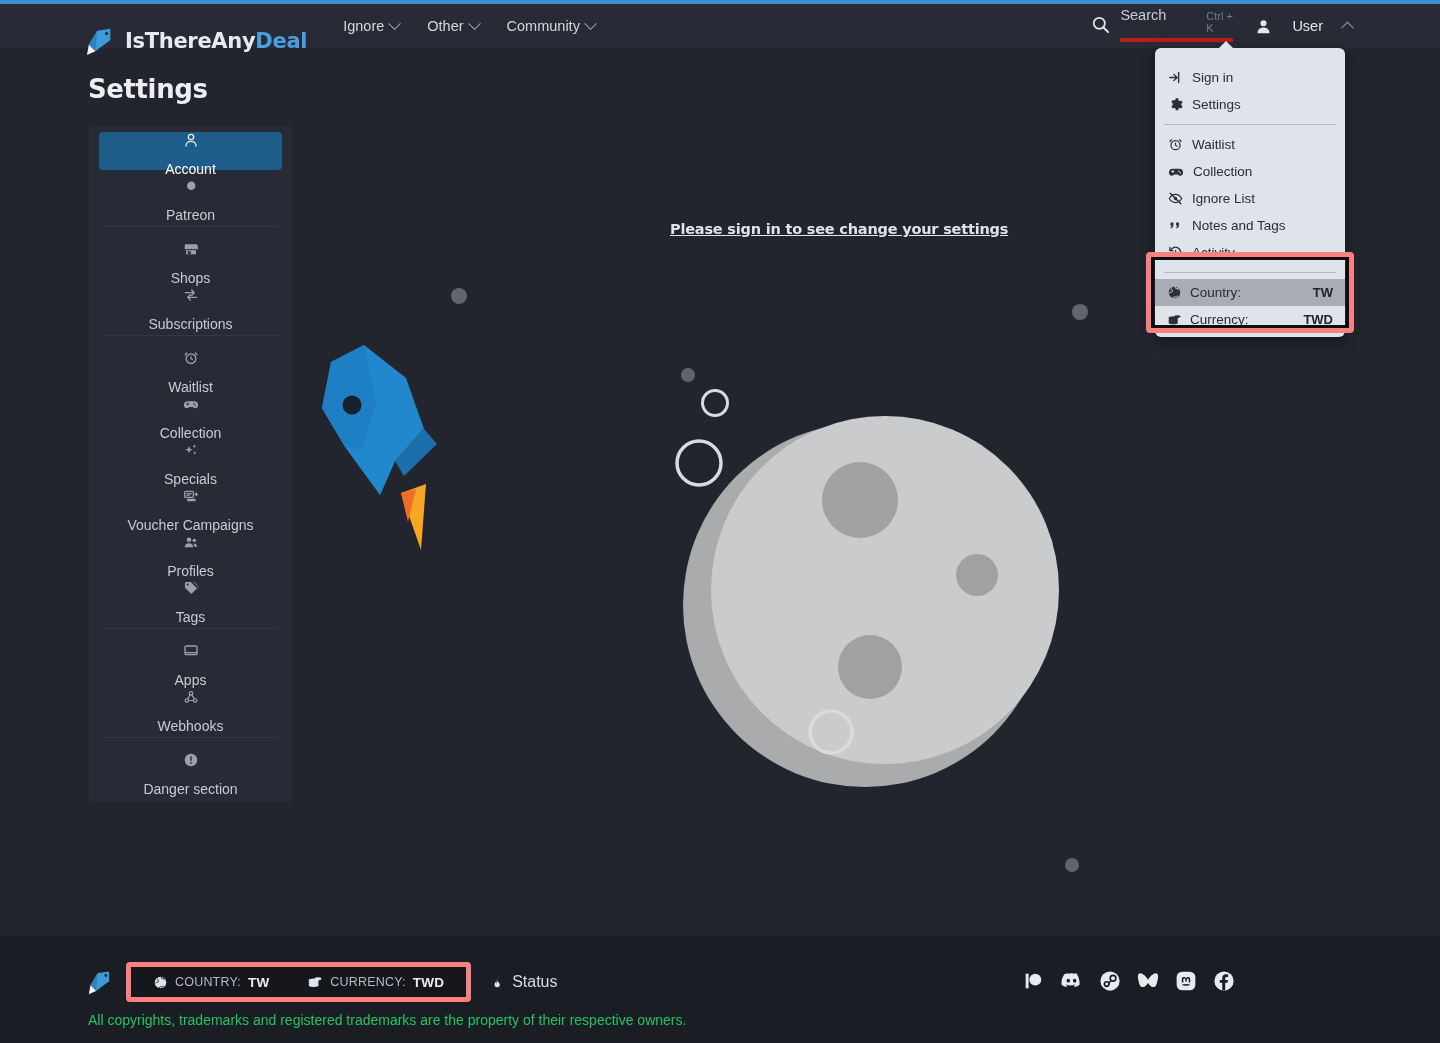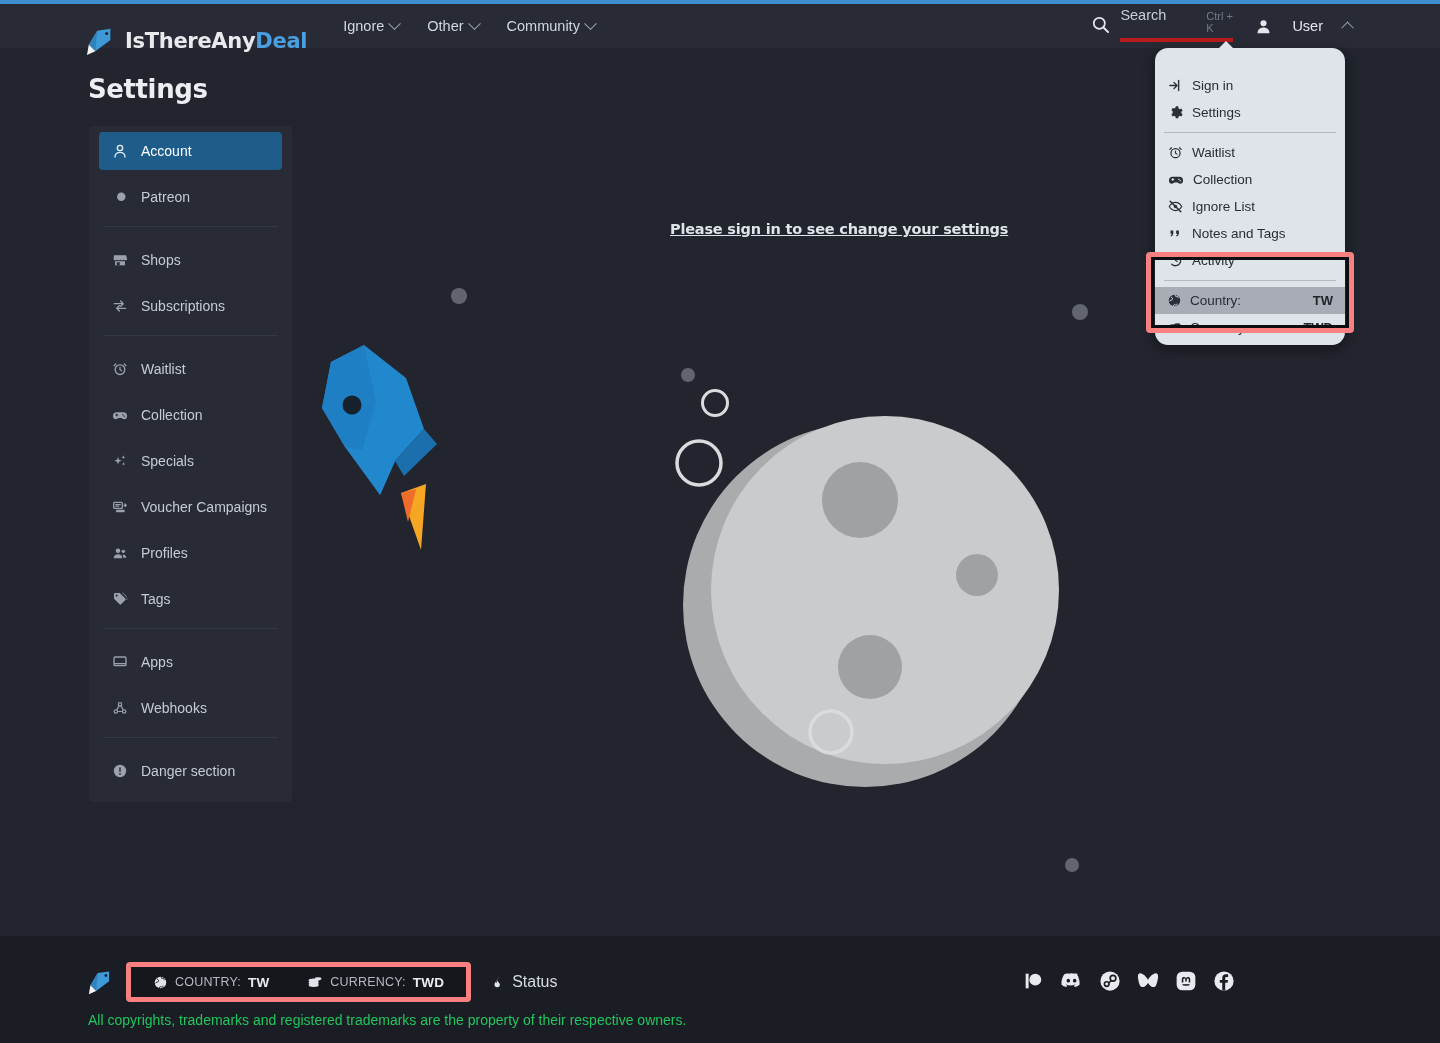--- a/index.html
+++ b/index.html
@@ -58,23 +58,23 @@
     display: flex; align-items: baseline; gap: 40px;
     border-bottom: 4px solid #b91c1c; width: 113px; padding-bottom: 4px;
   }
   .search-label { color: #c9ced6; font-size: 14.5px; }
   .search-kbd { color: #737a87; font-size: 11px; }
   .user-menu { display:flex; align-items:center; gap: 20px; color:#e3e6eb; font-size:14.5px; cursor:pointer; }
 
   
   .dropdown {
     position: absolute; top: 48px; left: 1155px; width: 190px;
-    background: #dfe3ea; border-radius: 13px;
+    background: #dfe3ea; border-radius: 6px;
     box-shadow: 0 4px 14px rgba(0,0,0,.45);
-    padding: 24px 0 4px 0;
+    padding: 16px 0 4px 0;
     z-index: 30;
   }
   .dropdown:before {
     content: ""; position: absolute; top: -7px; left: 63px;
     border-left: 8px solid transparent; border-right: 8px solid transparent;
     border-bottom: 8px solid #dfe3ea;
   }
   .dd-item {
     display: flex; align-items: center; gap: 9px;
     padding: 5px 13px; font-size: 13.5px; color: #282c34; cursor: pointer;
@@ -105,21 +105,21 @@
   }
 
   
   .sidebar {
     position: absolute; left: 89px; top: 126px; width: 203px;
     background: #282b35; border-radius: 4px; padding: 6px 10px 10px 10px;
   }
   .side-item {
     display: flex; align-items: center; gap: 13px;
     height: 38px; padding: 0 13px; border-radius: 4px;
-    color: #c6cbd4; font-size: 14px; cursor: pointer; margin-bottom: 8px;
+    color: #c6cbd4; font-size: 14px; cursor: pointer; margin-bottom: 8px; flex-direction: column;
   }
   .side-item:last-child { margin-bottom: 2px; }
   .side-item.active { background: #1e5d8a; color: #fff; }
   .side-item .ico { width: 16px; height: 16px; display:flex; align-items:center; justify-content:center; flex:0 0 16px; }
   .side-sep { height: 1px; background: #343843; margin: 10px 4px 14px 4px; }
 
   
   .main-area {
     position: absolute; left: 300px; top: 120px; width: 1040px; height: 800px;
   }

